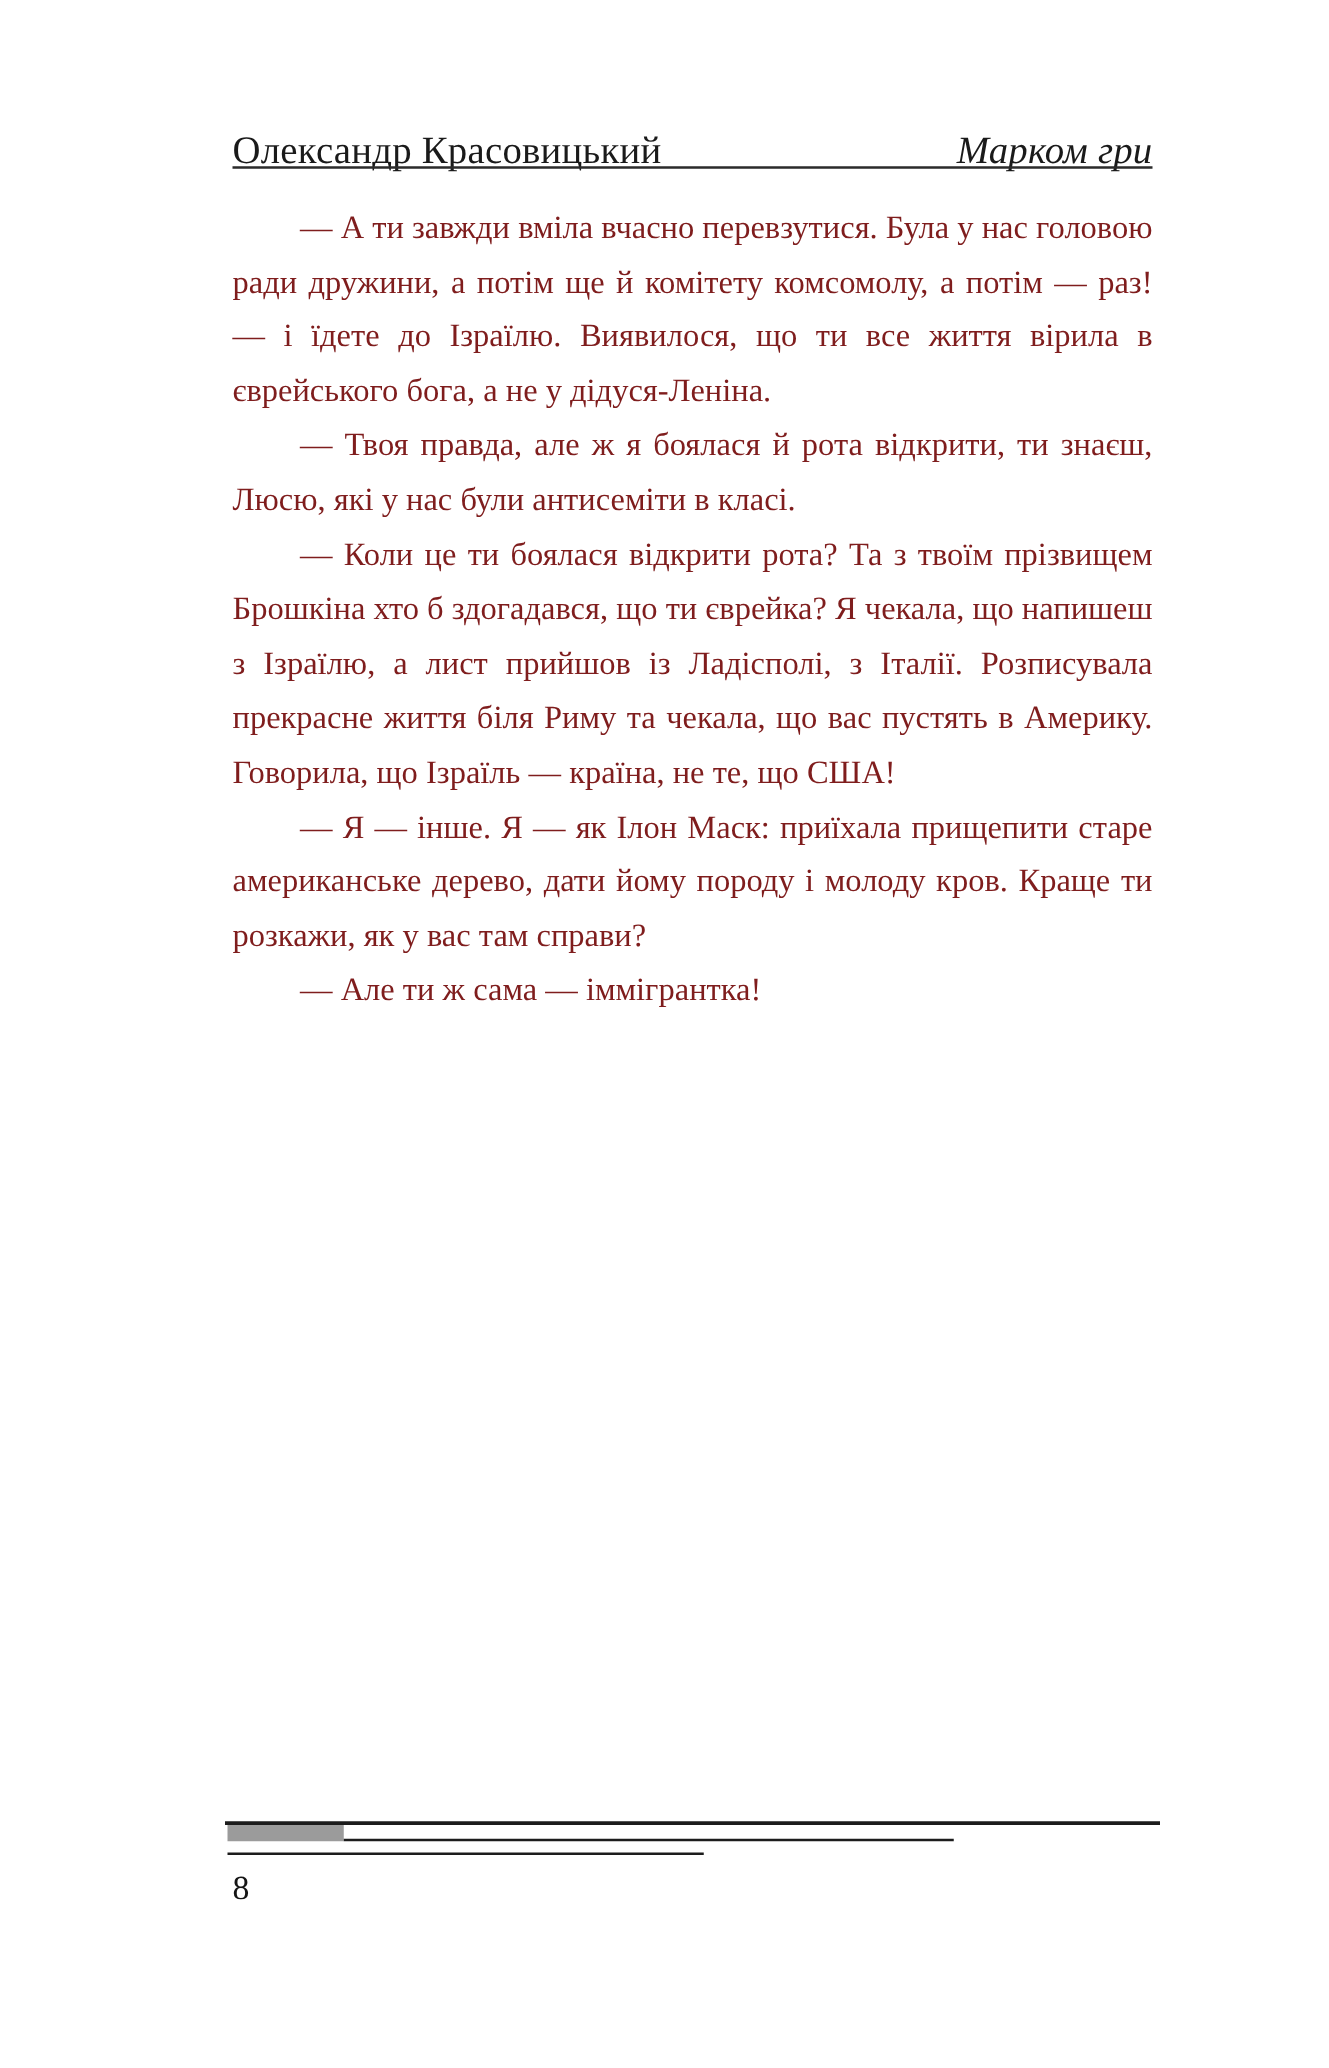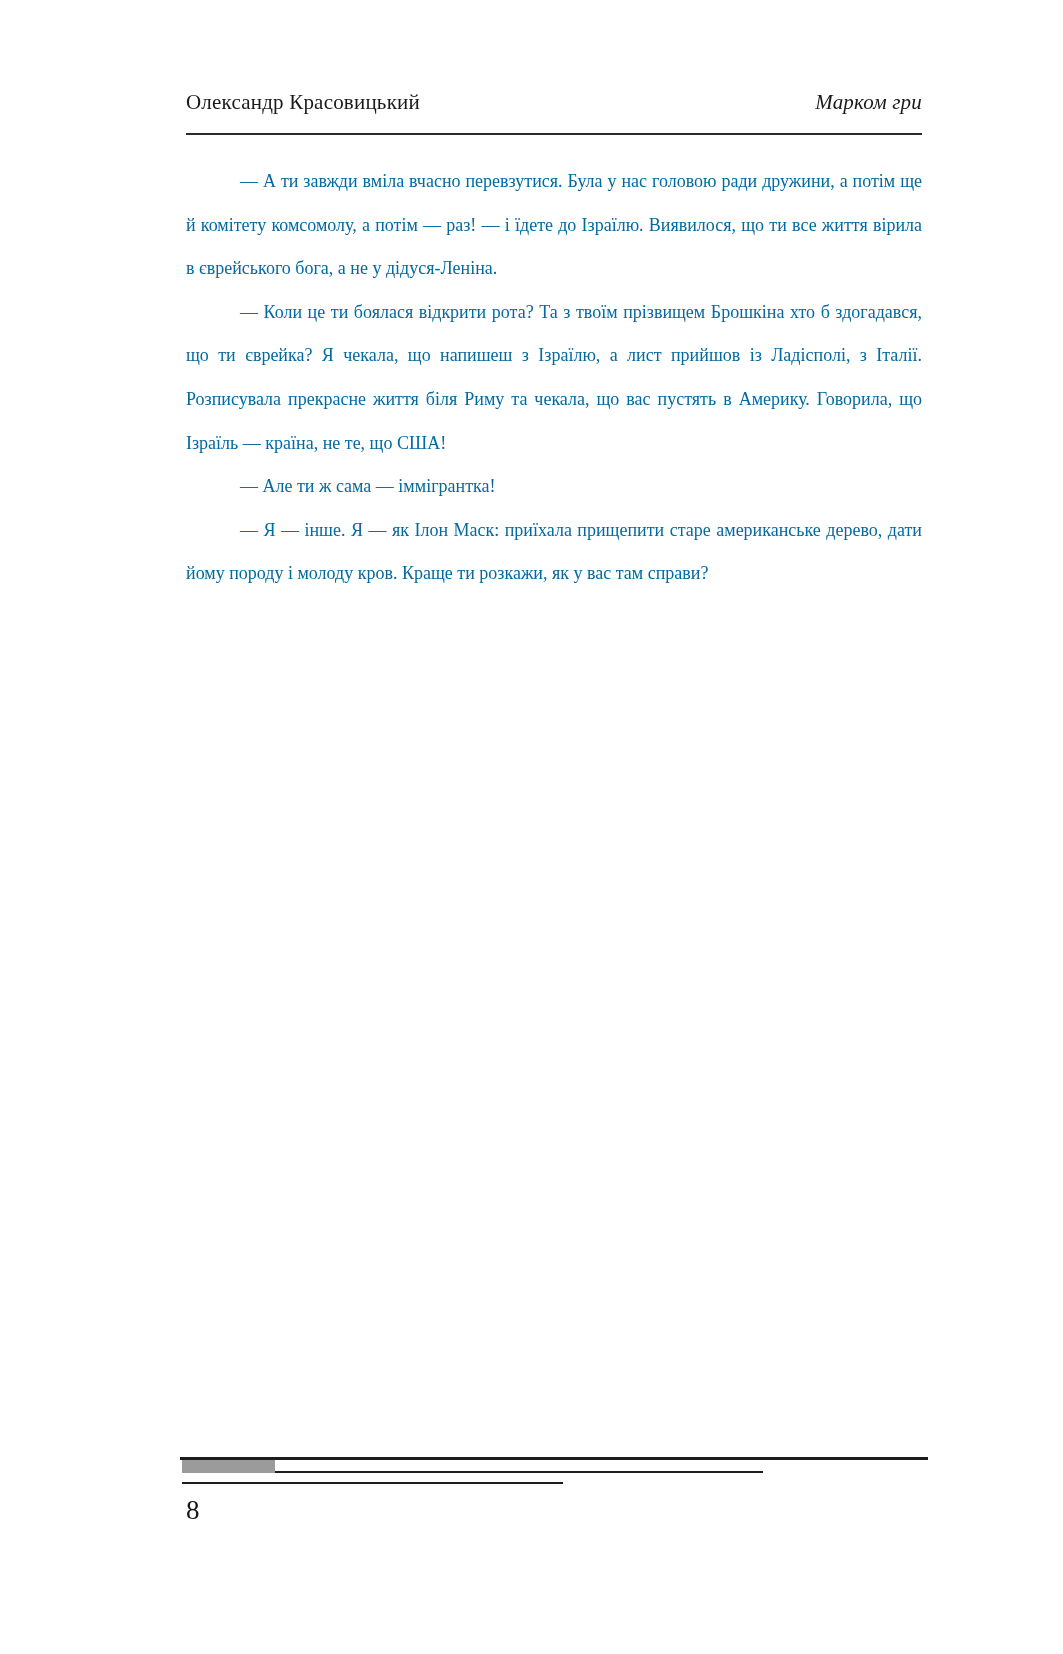--- a/index.html
+++ b/index.html
@@ -16,26 +16,26 @@
     box-sizing: border-box;
     font-family: "Liberation Serif", "DejaVu Serif", serif;
     color: #111111;
     overflow: hidden;
   }
 
   
   .running-head {
     position: absolute;
     left: 186px;
-    top: 90px;
+    top: 102px;
     width: 736px;
     display: flex;
     justify-content: space-between;
     align-items: baseline;
-    font-size: 21px;
+    font-size: 31px;
     letter-spacing: 0.2px;
     color: #1a1a1a;
   }
   .running-head .rh-author {
     font-style: normal;
   }
   .running-head .rh-title {
     font-style: italic;
   }
   .head-rule {
@@ -46,25 +46,25 @@
     height: 1.6px;
     background: #2b2b2b;
   }
 
   
   .textblock {
     position: absolute;
     left: 186px;
     top: 160px;
     width: 736px;
-    font-size: 18px;
+    font-size: 26px;
     line-height: 43.6px;
     text-align: justify;
     text-justify: inter-word;
-    color: #0369a1;
+    color: #7f1d1d;
   }
   .textblock p {
     margin: 0;
     text-indent: 54px;
     hyphens: manual;
   }
 
   
   .ornament {
     position: absolute;
@@ -123,23 +123,24 @@
 
   <div class="running-head">
     <span class="rh-author">Олександр Красовицький</span>
     <span class="rh-title">Марком гри</span>
   </div>
 
   <div class="head-rule"></div>
 
   <div class="textblock">
     <p>— А ти завжди вміла вчасно перевзутися. Була у нас головою ради дружини, а потім ще й комітету комсомолу, а потім — раз! — і їдете до Ізраїлю. Виявилося, що ти все життя вірила в єврейського бога, а не у дідуся-Леніна.</p>
+    <p>— Твоя правда, але ж я боялася й рота відкрити, ти знаєш, Люсю, які у нас були антисеміти в класі.</p>
     <p>— Коли це ти боялася відкрити рота? Та з твоїм прізвищем Брошкіна хто б здогадався, що ти єврейка? Я чекала, що напишеш з Ізраїлю, а лист прийшов із Ладісполі, з Італії. Розписувала прекрасне життя біля Риму та чекала, що вас пустять в Америку. Говорила, що Ізраїль — країна, не те, що США!</p>
+    <p>— Я — інше. Я — як Ілон Маск: приїхала прищепити старе американське дерево, дати йому породу і молоду кров. Краще ти розкажи, як у вас там справи?</p>
     <p>— Але ти ж сама — іммігрантка!</p>
-    <p>— Я — інше. Я — як Ілон Маск: приїхала прищепити старе американське дерево, дати йому породу і молоду кров. Краще ти розкажи, як у вас там справи?</p>
   </div>
 
   <div class="ornament">
     <div class="orn-bar-top"></div>
     <div class="orn-block"></div>
     <div class="orn-bar-mid"></div>
     <div class="orn-bar-bottom"></div>
   </div>
 
   <div class="folio">8</div>

